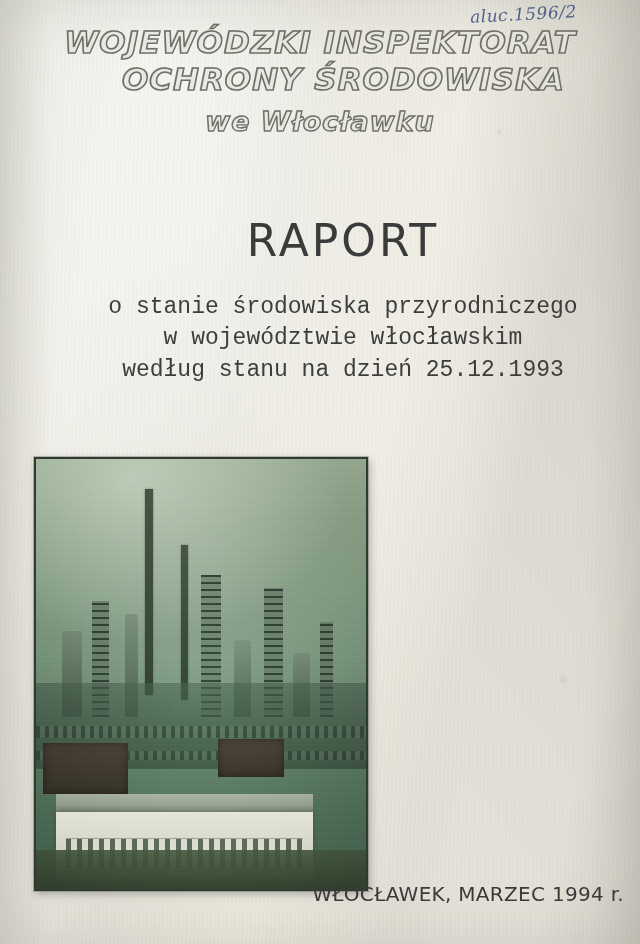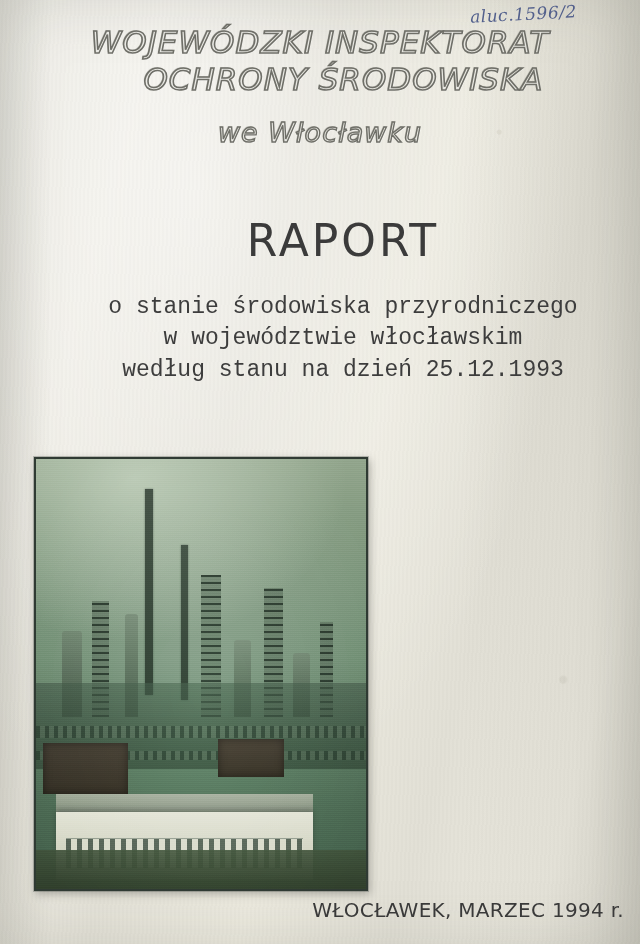--- a/index.html
+++ b/index.html
@@ -74,34 +74,34 @@
   .masthead {
     position: absolute;
     top: 26px;
     left: 0;
     width: 640px;
     text-align: center;
     z-index: 4;
   }
   .masthead .line {
     font-family: "DejaVu Sans", sans-serif;
-    font-weight: normal;
+    font-weight: bold;
     font-style: italic;
     letter-spacing: 1px;
     color: rgba(228,226,217,0.25);
     -webkit-text-stroke: 1.6px #6f6f68;
     text-shadow:
        1px 1px 0 rgba(255,255,255,0.55),
       -1px -1px 0 rgba(120,120,112,0.25);
     line-height: 1.08;
     white-space: nowrap;
   }
   .masthead .l1 { font-size: 31px; }
   .masthead .l2 { font-size: 31px; margin-top: 4px; margin-left: 47px; }
-  .masthead .l3 { font-size: 27px; margin-top: 21px; -webkit-text-stroke: 1.4px #6f6f68; }
+  .masthead .l3 { font-size: 27px; margin-top: 10px; -webkit-text-stroke: 1.4px #6f6f68; }
 
   
   .title-block {
     position: absolute;
     top: 215px;
     left: 0;
     width: 640px;
     text-align: center;
     z-index: 4;
     padding-left: 23px;
@@ -235,21 +235,21 @@
     background-image:
       repeating-linear-gradient(0deg, rgba(255,255,255,0.035) 0 1px, rgba(0,0,0,0.02) 1px 2px),
       radial-gradient(ellipse at 50% 55%, rgba(255,255,255,0.10), rgba(0,0,0,0.14) 85%);
     mix-blend-mode: overlay;
   }
 
   
   .footer {
     position: absolute;
     right: 16px;
-    bottom: 22px;
+    bottom: 38px;
     font-family: "DejaVu Sans", sans-serif;
     font-size: 20px;
     color: #3a3a3a;
     letter-spacing: 0.3px;
     white-space: nowrap;
     z-index: 4;
   }
 </style>
 </head>
 <body>

